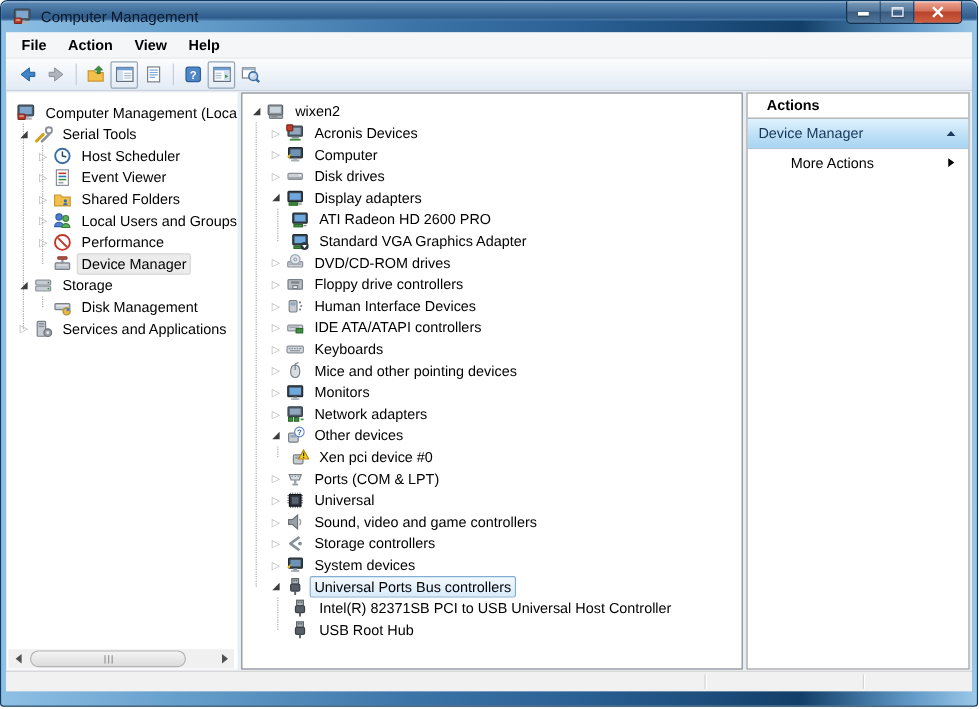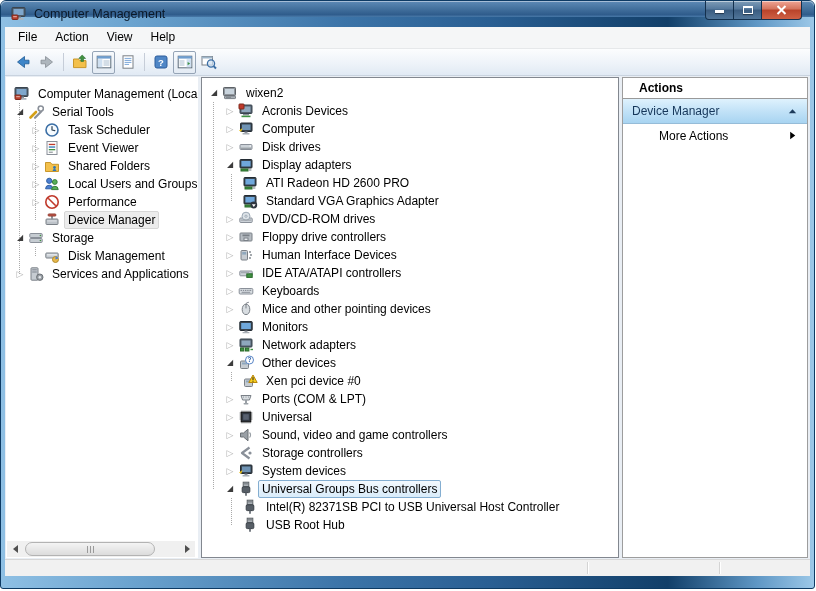--- a/index.html
+++ b/index.html
@@ -24,21 +24,21 @@
   .cap-btn.btn-min { width:29px; border-radius:0 0 0 4px; }
   .cap-btn.btn-max { width:27px; border-left:none; border-right:none; }
   .cap-btn.btn-close { width:41px; border-radius:0 0 4px 0;
     background:linear-gradient(180deg,#efa595 0%,#d4735c 45%,#b8432a 50%,#cf6044 100%); }
   .glyph-min { width:9px; height:3px; background:#fff; box-shadow:0 1px 1px rgba(0,0,0,.45); margin-top:3px; }
   .glyph-max { width:10px; height:8px; border:1px solid #fff; box-shadow:0 1px 1px rgba(0,0,0,.4), inset 0 1px 0 #fff; }
 
   
   .client { position:absolute; left:4px; right:4px; top:26px; bottom:12px; background:#f0f0f0; }
   .menubar { position:absolute; top:0; left:0; right:0; height:22px; background:#f5f6f7; border-bottom:1px solid #e6e8ea;
-    display:flex; align-items:flex-start; padding-left:4px; }
+    display:flex; align-items:flex-end; padding-left:4px;font-weight:bold; }
   .menu-item { padding:3px 9px; color:#000; }
   .toolbar { position:absolute; top:22px; left:0; right:0; height:27px;
     background:linear-gradient(180deg,#fcfdfe 0%,#eef3f9 55%,#e1eaf4 100%); border-bottom:1px solid #c9d3df;
     display:flex; align-items:center; padding-left:6px; }
   .tb-btn { width:23px; height:23px; display:flex; align-items:center; justify-content:center; border:1px solid transparent; border-radius:2px; margin-right:1px; }
   .tb-btn.toggled { border-color:#95a4b6; background:linear-gradient(180deg,#f7fafd,#e3ebf4); }
   .tb-sep { width:1px; height:18px; background:#c6cdd8; margin:0 4px; }
   .svg16 { width:16px; height:16px; display:block; }
 
   .workspace { position:absolute; top:49px; left:0; right:0; bottom:17px; background:#e9eef4; }
@@ -456,21 +456,21 @@
               </span>
               <span class="lbl">Serial Tools</span>
             </div>
             <div class="trow ct-lvl2">
               <span class="exp collapsed">▷</span>
               <span class="icn">
                 <svg>
                   <use href="#task-scheduler-icon"></use>
                 </svg>
               </span>
-              <span class="lbl">Task Scheduler</span>
+              <span class="lbl">Host Scheduler</span>
             </div>
             <div class="trow ct-lvl2">
               <span class="exp collapsed">▷</span>
               <span class="icn">
                 <svg>
                   <use href="#event-viewer-icon"></use>
                 </svg>
               </span>
               <span class="lbl">Event Viewer</span>
             </div>
@@ -759,21 +759,21 @@
               </span>
               <span class="lbl">System devices</span>
             </div>
             <div class="trow dt-lvl1">
               <span class="exp expanded">◢</span>
               <span class="icn">
                 <svg>
                   <use href="#usb-icon"></use>
                 </svg>
               </span>
-              <span class="lbl sel-active">Universal Groups Bus controllers</span>
+              <span class="lbl sel-active">Universal Ports Bus controllers</span>
             </div>
             <div class="trow dt-lvl2">
               <span class="exp none"></span>
               <span class="icn">
                 <svg>
                   <use href="#usb-icon"></use>
                 </svg>
               </span>
               <span class="lbl">Intel(R) 82371SB PCI to USB Universal Host Controller</span>
             </div>

